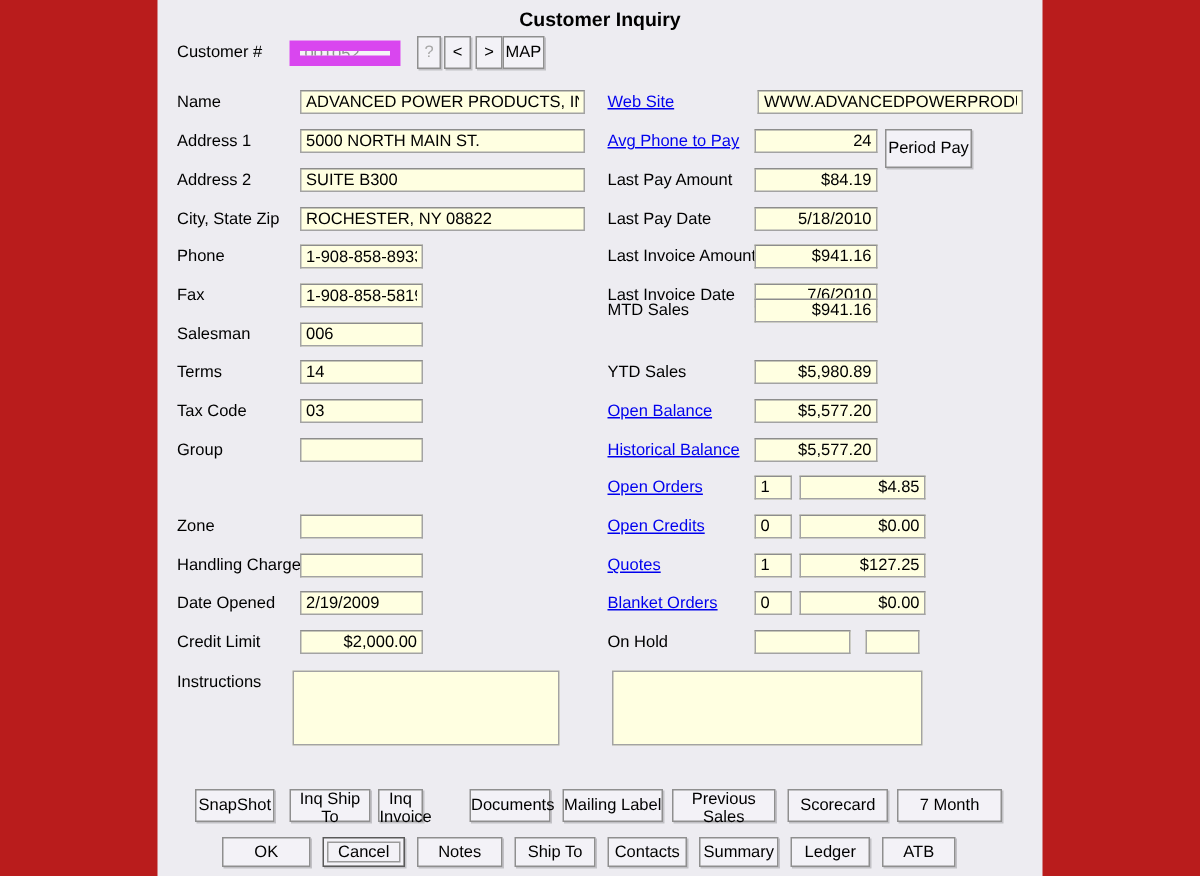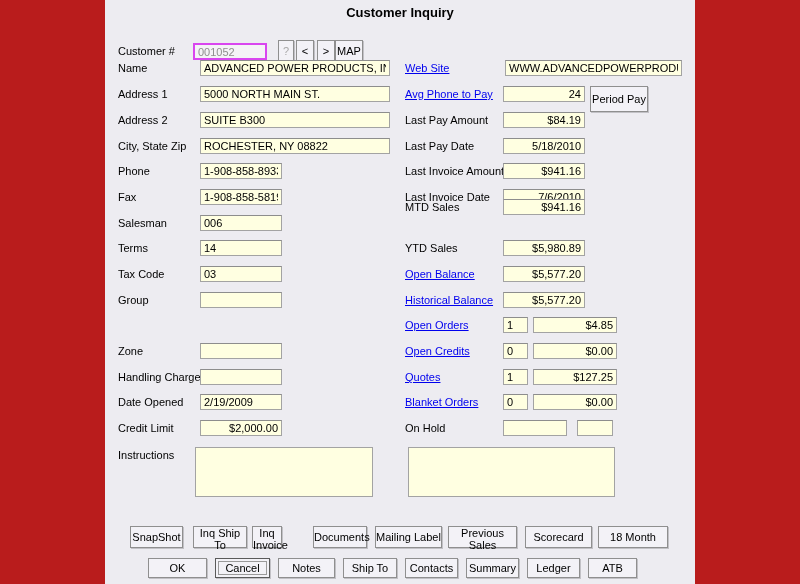--- a/index.html
+++ b/index.html
@@ -17,21 +17,21 @@
   .lf   { left:95px; }
   .wideL{ width:190px; }
   .smL  { width:82px; }
   .rf   { left:398px; width:82px; }
   .rfwide { left:400px; width:177px; }
   .cnt  { left:398px; width:25px; }
   .amt  { left:428px; width:84px; }
   .oh1  { left:398px; width:64px; }
   .oh2  { left:472px; width:36px; }
   .ra   { text-align:right; }
-  .dis  { background:#f4f3f6; color:#8f8f8f; border:2px solid #d946ef; }
+  .dis  { background:#f4f3f6; color:#8f8f8f; border:7px solid #d946ef; }
   .btn  { position:absolute; box-sizing:border-box; background:#f3f2f7; border:1px solid #8f8f8f;
           box-shadow:1px 1px 0 #c2c1c6; font-family:"Liberation Sans",sans-serif; font-size:11px;
           color:#000; text-align:center; cursor:pointer; padding:0; }
   .navbtn { top:-3px; height:22px; }
   .r1 { top:526px; height:22px; }
   .r2 { top:558px; height:20px; }
   .default-btn { border:1px solid #5a5a5a;
                  box-shadow: inset 0 0 0 2px #f3f2f7, inset 0 0 0 3px #9a9a9a, 1px 1px 0 #c2c1c6; }
   .periodpay { left:485px; top:86px; width:58px; height:26px; }
   .instr { position:absolute; top:447px; height:50px; background:#ffffe1; border:1px solid #a3a3a3;
@@ -40,21 +40,21 @@
   .instr2 { left:303px; width:207px; }
 </style>
 </head>
 <body>
 
 <div class="page">
   <div class="panel">
 
     <div class="title">Customer Inquiry</div>
 
-    <div class="row" style="top:43px">
+    <div class="row" style="top:27px">
       <span class="lbl">Customer #</span>
       <input class="fld dis" style="left: 88px; width: 74px; height: 17px;" readonly="" value="001052">
       <button class="btn navbtn" style="left:173px;width:16px;color:#a8a8a8">?</button>
       <button class="btn navbtn" style="left:191px;width:18px">&lt;</button>
       <button class="btn navbtn" style="left:212px;width:18px">&gt;</button>
       <button class="btn navbtn" style="left:230px;width:28px">MAP</button>
     </div>
 
     <div class="row" style="top:60px">
       <span class="lbl">Name</span>
@@ -185,21 +185,21 @@
     <textarea class="instr instr1" style=""></textarea>
     <textarea class="instr instr2" style=""></textarea>
 
     <button class="btn r1" style="left:25px;width:53px">SnapShot</button>
     <button class="btn r1" style="left:88px;width:54px">Inq Ship To</button>
     <button class="btn r1" style="left:147px;width:30px">Inq Invoice</button>
     <button class="btn r1" style="left:208px;width:54px">Documents</button>
     <button class="btn r1" style="left:270px;width:67px">Mailing Label</button>
     <button class="btn r1" style="left:343px;width:69px">Previous Sales</button>
     <button class="btn r1" style="left:420px;width:67px">Scorecard</button>
-    <button class="btn r1" style="left:493px;width:70px">18 Month</button>
+    <button class="btn r1" style="left:493px;width:70px">7 Month</button>
 
     <button class="btn r2" style="left:43px;width:59px">OK</button>
     <button class="btn r2 default-btn" style="left:110px;width:55px">Cancel</button>
     <button class="btn r2" style="left:173px;width:57px">Notes</button>
     <button class="btn r2" style="left:238px;width:54px">Ship To</button>
     <button class="btn r2" style="left:300px;width:53px">Contacts</button>
     <button class="btn r2" style="left:361px;width:53px">Summary</button>
     <button class="btn r2" style="left:422px;width:53px">Ledger</button>
     <button class="btn r2" style="left:483px;width:49px">ATB</button>
 

